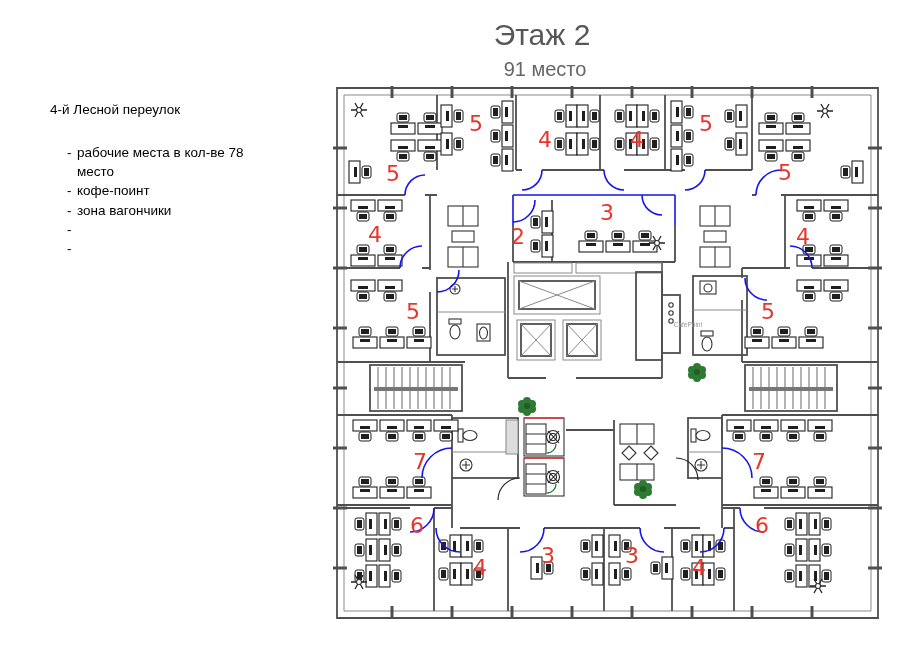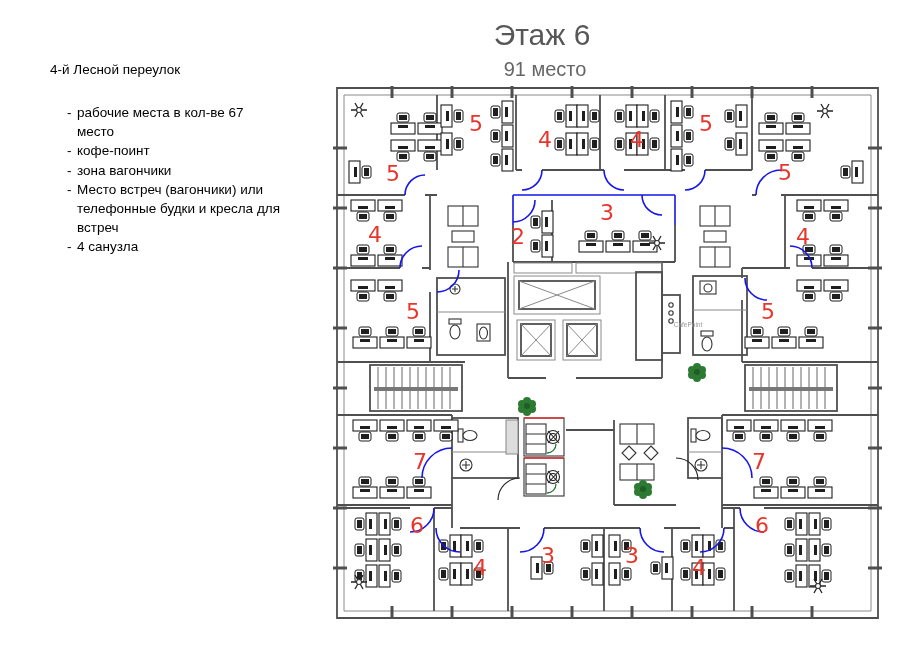--- a/index.html
+++ b/index.html
@@ -4,21 +4,21 @@
 <style>
   html,body{margin:0;padding:0;background:#fff;}
   .canvas{position:relative;width:907px;height:652px;background:#fff;overflow:hidden;
           font-family:"Liberation Sans",sans-serif;}
   .page-title{position:absolute;left:542px;top:18px;transform:translateX(-50%);
           font-size:30px;color:#575757;white-space:nowrap;}
   .page-subtitle{position:absolute;left:545px;top:58px;transform:translateX(-50%);
           font-size:20px;color:#666;white-space:nowrap;}
   .notes{position:absolute;left:50px;top:60px;width:272px;font-size:13.5px;color:#000;
           line-height:1.42;}
-  .notes .address{margin-bottom:24px;}
+  .notes .address{margin-bottom:24px;margin-top:40px;}
   .notes .intro{margin-bottom:2px;}
   .bullet{display:flex;}
   .bullet .dash{width:27px;padding-left:17px;box-sizing:border-box;}
   .bullet .btext{width:205px;}
   svg.plan{position:absolute;left:0;top:0;}
   .wall{stroke:#4f4f4f;stroke-width:1.8;fill:none;}
   .wall2{stroke:#8a8a8a;stroke-width:1;fill:none;}
   .tick{stroke:#4f4f4f;stroke-width:3;fill:none;}
   .door{stroke:#1616e8;stroke-width:1.6;fill:none;}
   .doorb{stroke:#222;stroke-width:1.2;fill:none;}
@@ -38,44 +38,42 @@
   .zone{position:absolute;transform:translate(-50%,-50%);font-family:"DejaVu Sans",sans-serif;
         font-size:22px;color:#e8352b;line-height:1;}
   .cafepoint{position:absolute;transform:translate(-50%,-50%);font-size:6.5px;color:#999;
         letter-spacing:0;}
 </style>
 </head>
 <body>
 
 <div class="canvas">
 
-  <div class="page-title">Этаж 6</div>
+  <div class="page-title">Этаж 2</div>
   <div class="page-subtitle">91 место</div>
 
   <div class="notes">
     <div class="address">4-й Лесной переулок</div>
     <div class="bullet">
       <span class="dash">-</span>
-      <span class="btext">рабочие места в кол-ве 67 место</span>
+      <span class="btext">рабочие места в кол-ве 78 место</span>
     </div>
     <div class="bullet">
       <span class="dash">-</span>
       <span class="btext">кофе-поинт</span>
     </div>
     <div class="bullet">
       <span class="dash">-</span>
       <span class="btext">зона вагончики</span>
     </div>
     <div class="bullet">
       <span class="dash">-</span>
-      <span class="btext">Место встреч (вагончики) или телефонные будки и кресла для встреч</span>
     </div>
     <div class="bullet">
       <span class="dash">-</span>
-      <span class="btext">4 санузла</span>
     </div>
   </div>
 
   <svg class="plan" width="907" height="652" viewBox="0 0 907 652">
     <defs>
       <g id="cn">
         <rect class="ch" x="7" y="1" width="12" height="9" rx="2"></rect>
           <rect class="seat" x="9" y="3" width="8" height="5"></rect>
         <rect class="dk" x="1" y="11" width="24" height="11"></rect>
           <rect class="mon" x="8" y="13" width="10" height="3"></rect>

